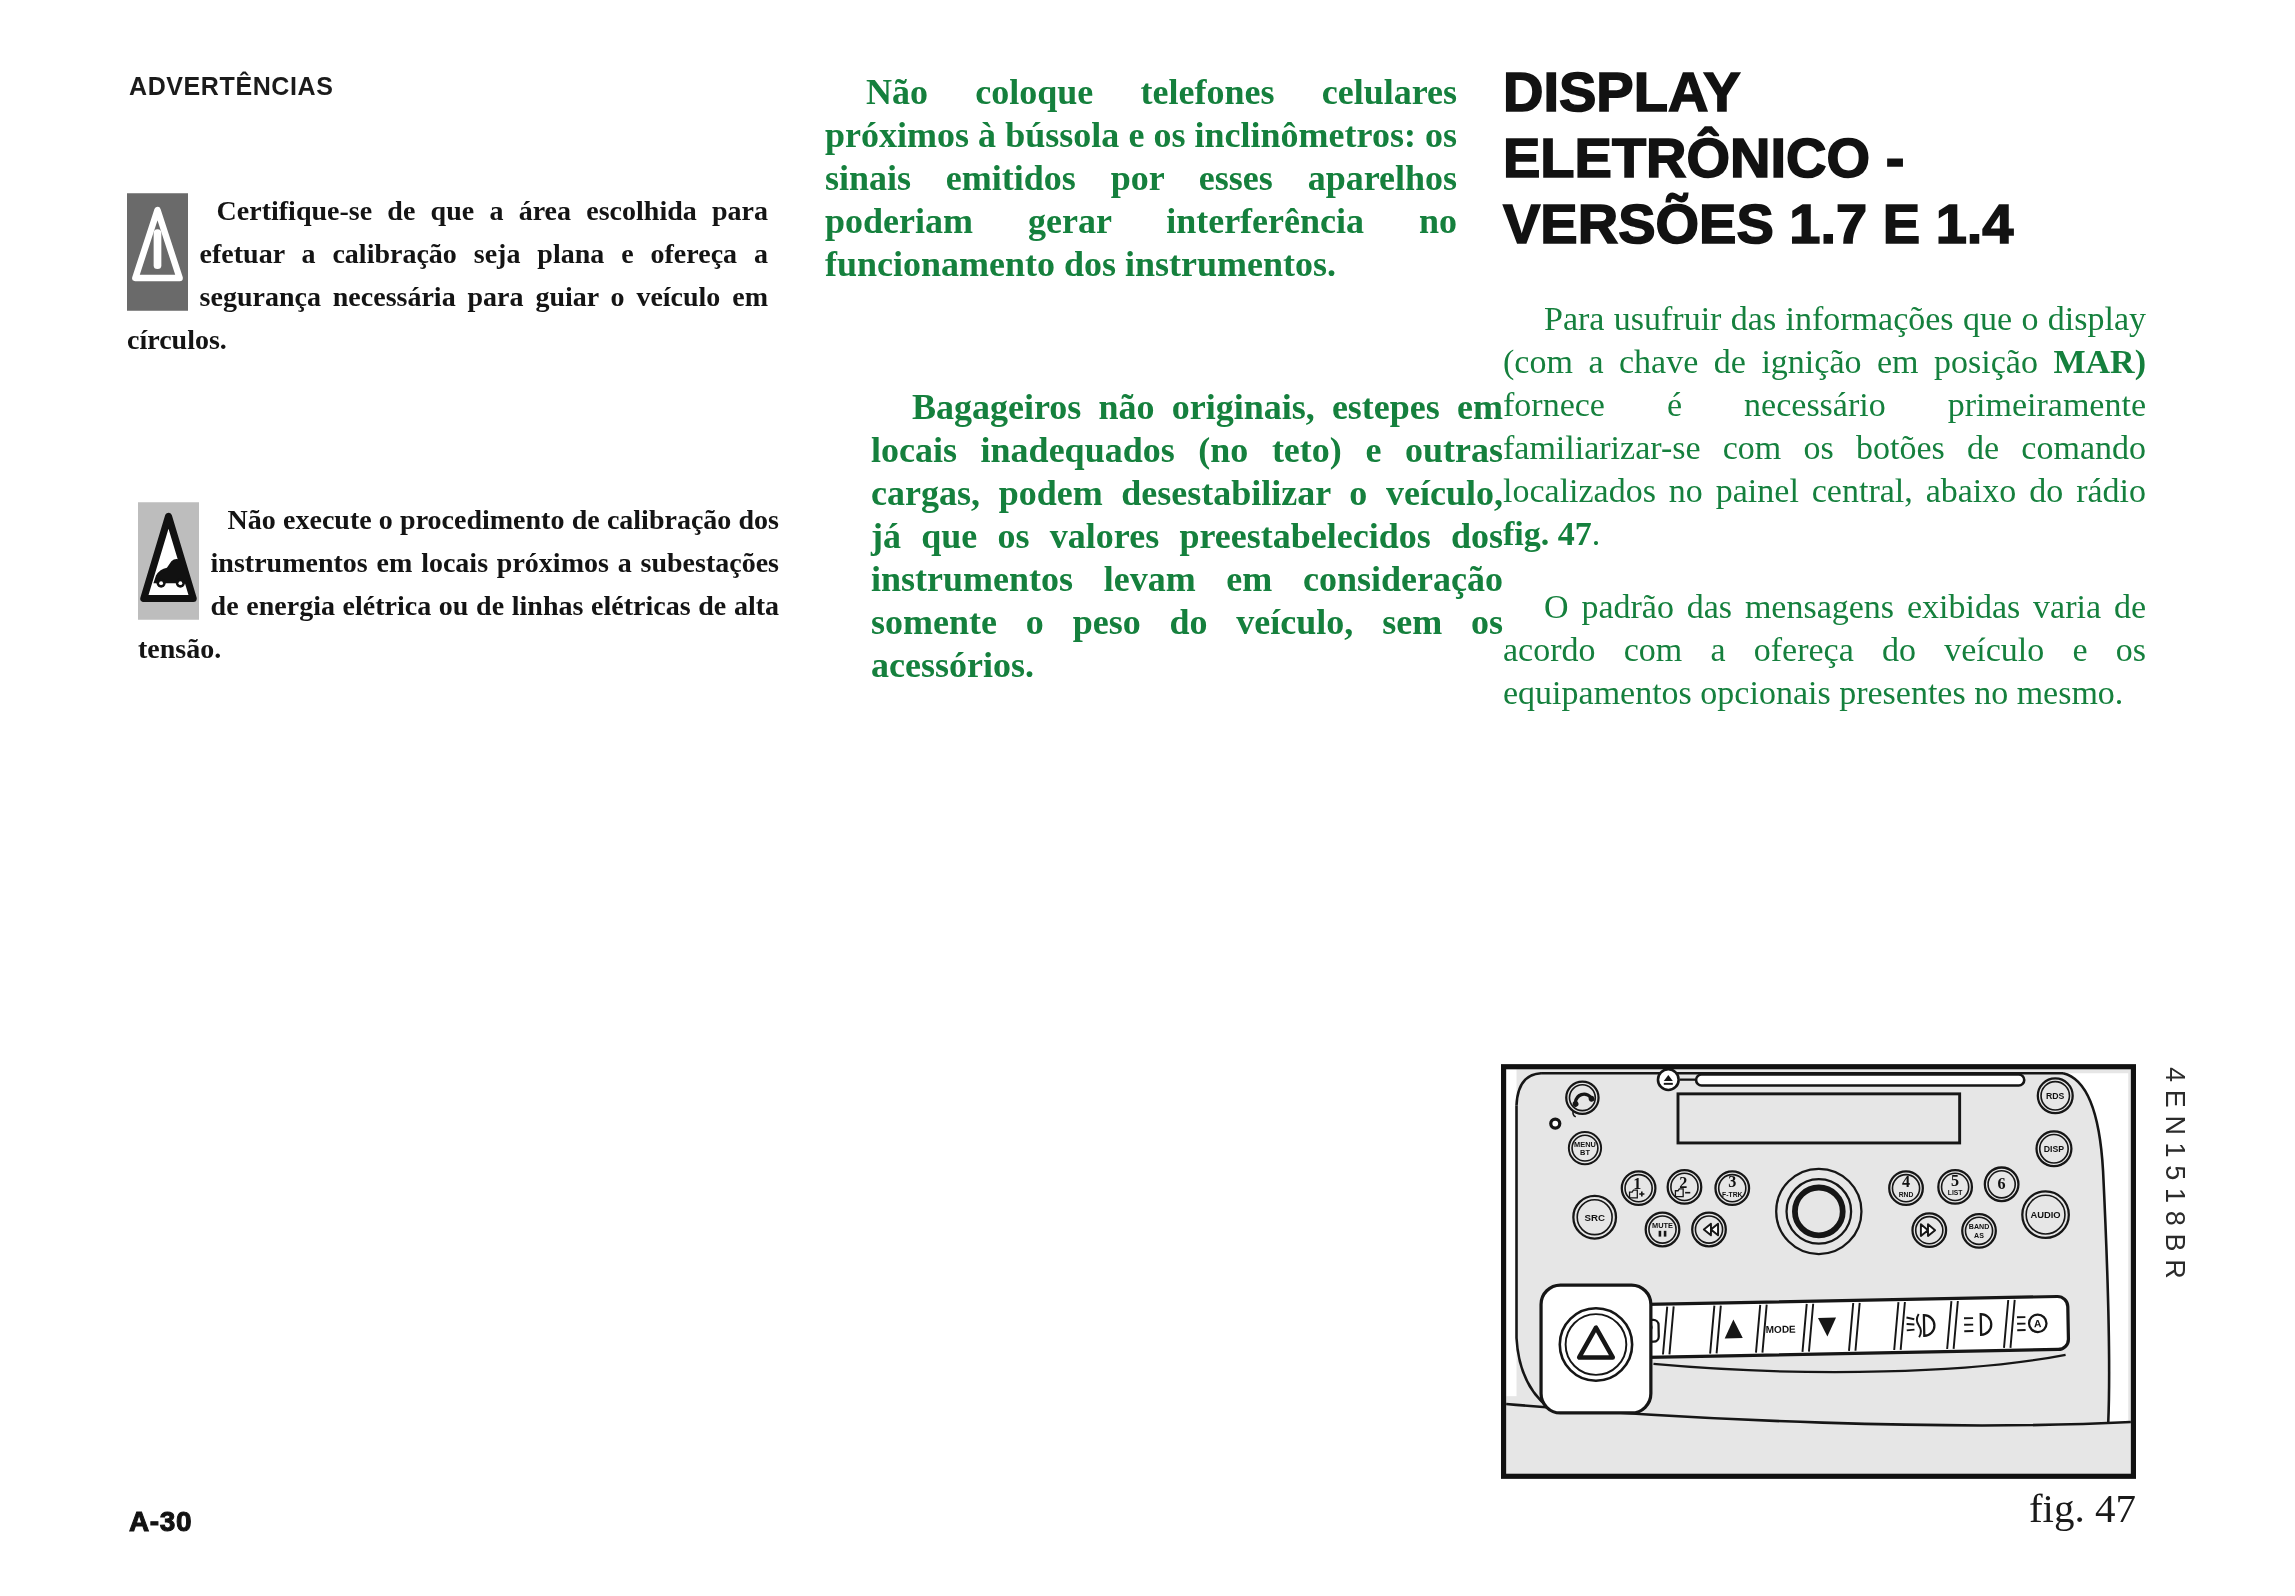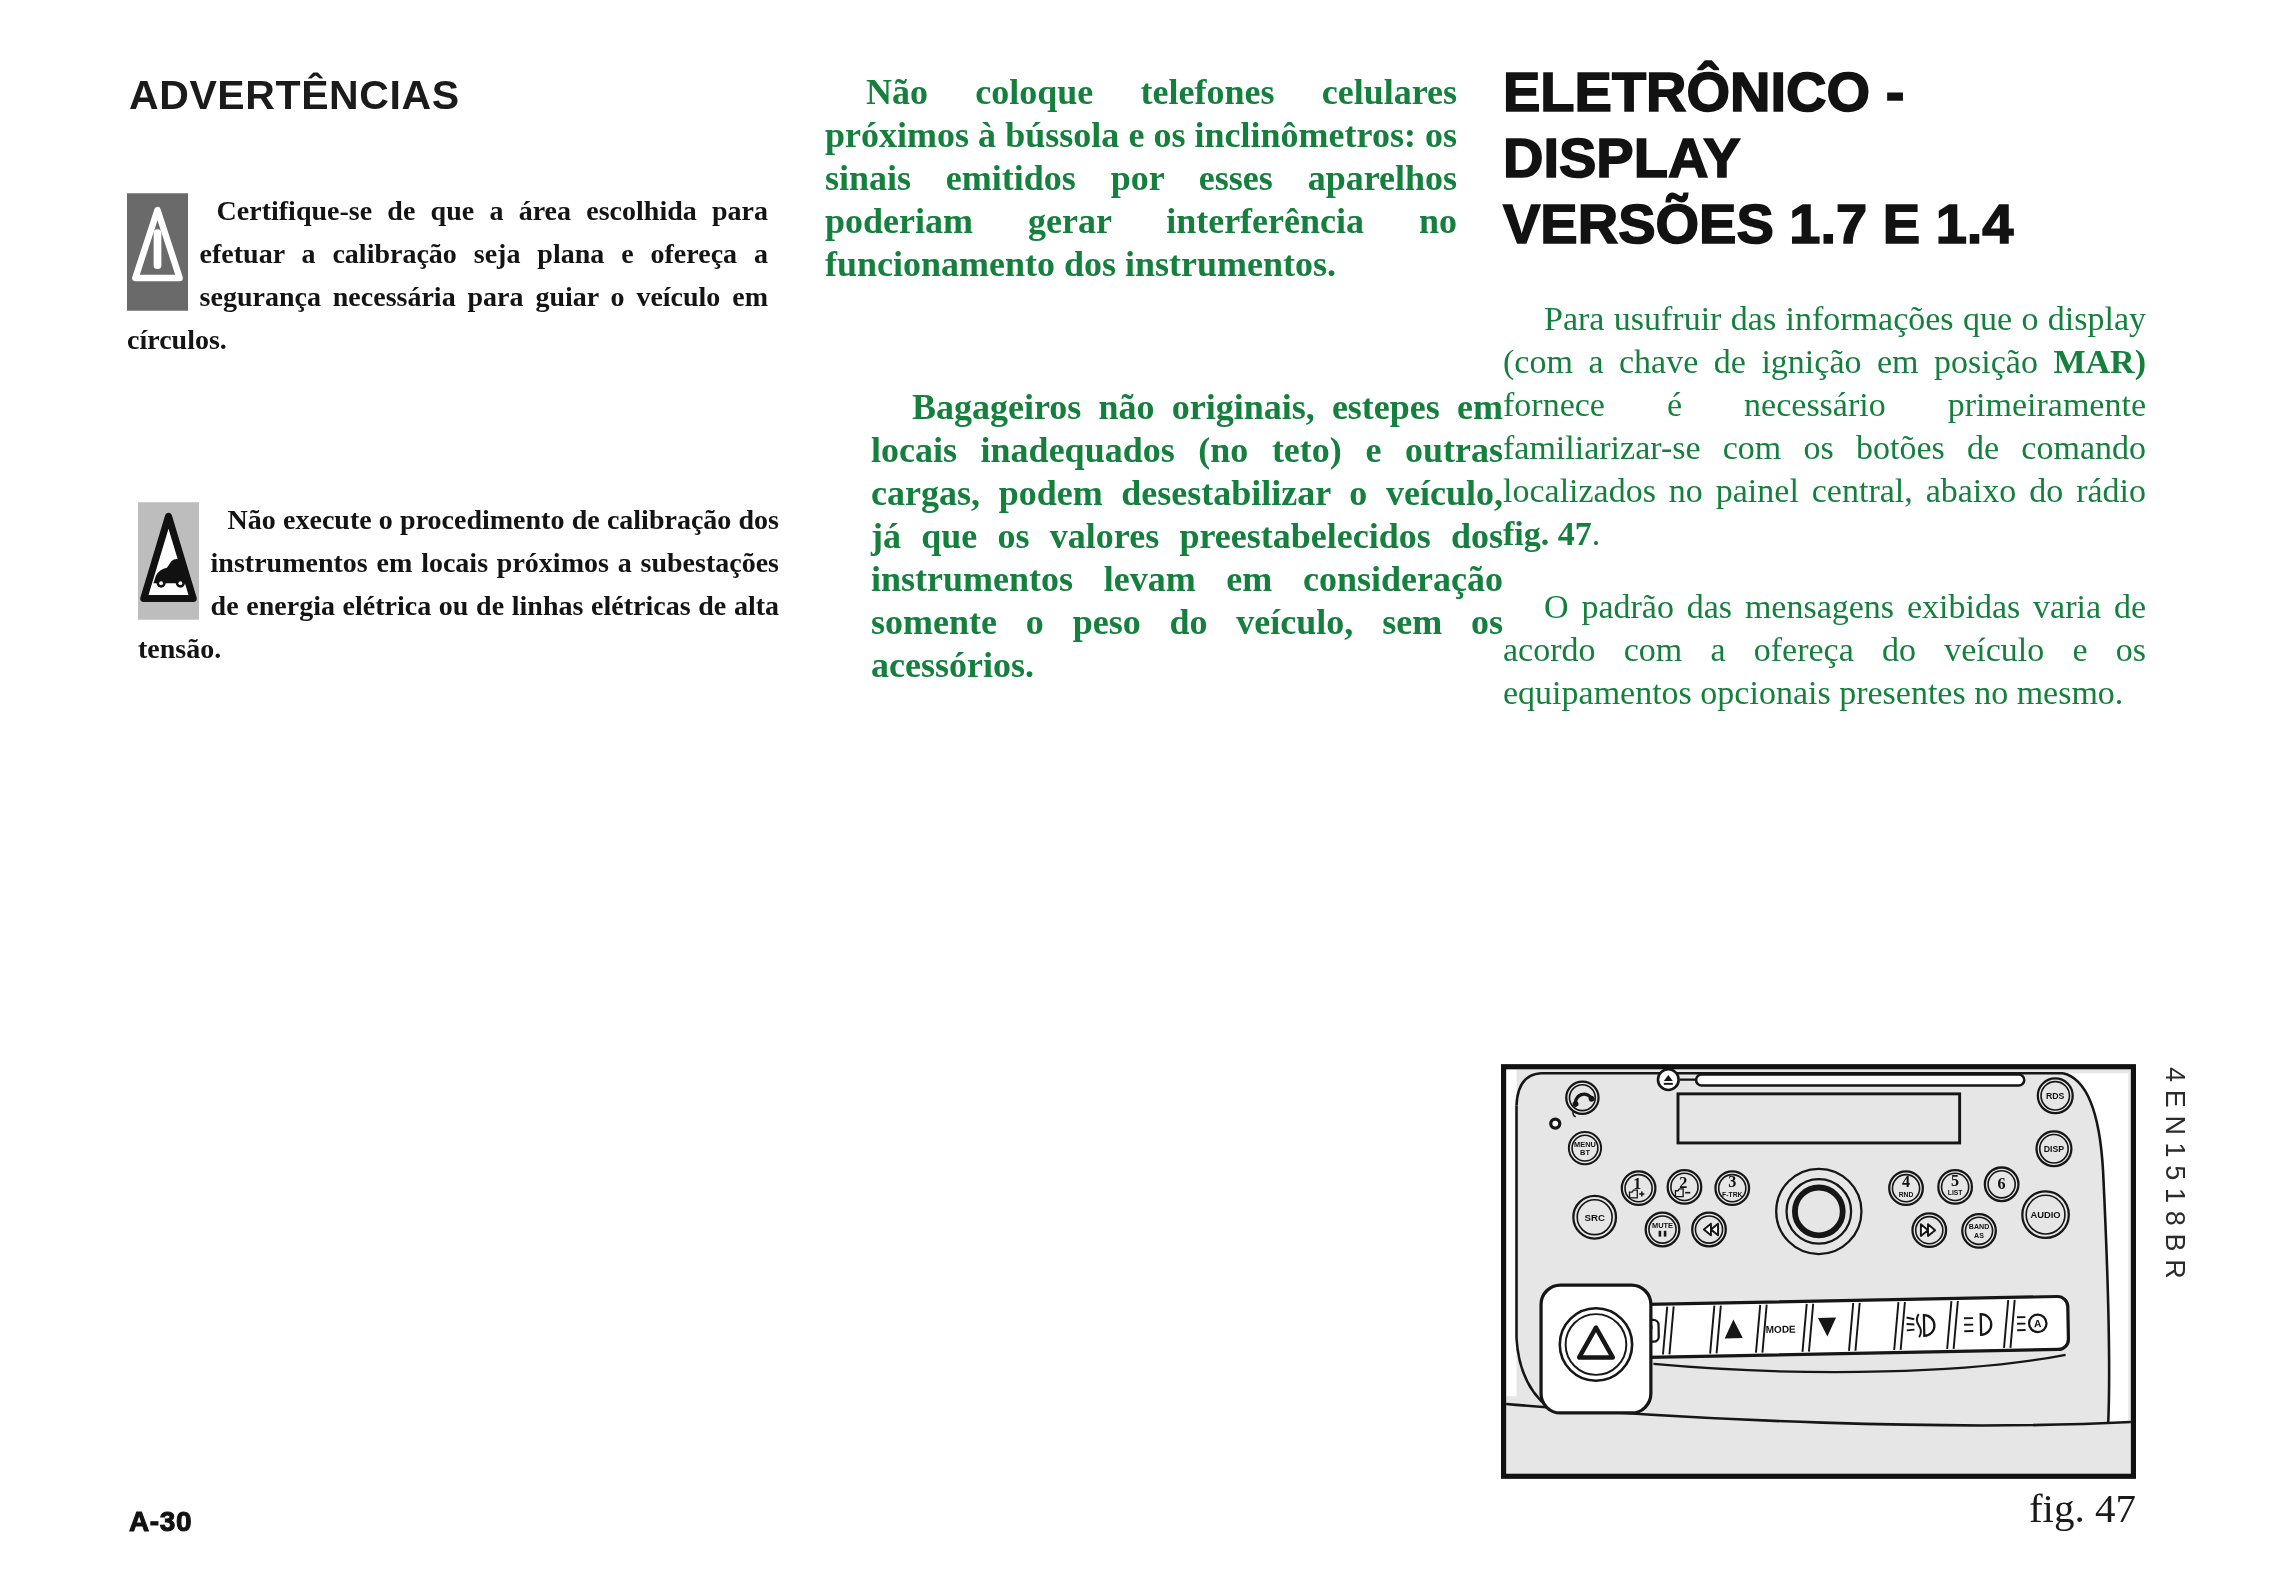--- a/index.html
+++ b/index.html
@@ -11,21 +11,21 @@
     overflow: hidden;
     color: #161616;
     font-family: "Liberation Serif", "DejaVu Serif", serif;
   }
   .abs { position: absolute; }
 
   
   .advert-heading {
     left: 129px; top: 72px; width: 581px;
     font-family: "Liberation Sans", "DejaVu Sans", sans-serif;
-    font-weight: bold; font-size: 41px; letter-spacing: 0.6px;
+    font-weight: bold; font-size: 25px; letter-spacing: 0.6px;
     color:#1b1b1b;
   }
   .col3-heading {
     left: 1503px; top: 59px; width: 684px;
     font-family: "Liberation Sans", "DejaVu Sans", sans-serif;
     font-weight: bold; font-size: 56px; line-height: 66px;
     letter-spacing: 0px; color:#121212;
     -webkit-text-stroke: 1.6px #121212;
   }
 
@@ -104,22 +104,22 @@
         <circle cx="66" cy="126" r="3" fill="#ffffff"></circle>
       </g>
     </svg>
     <p class="warn-text">Não execute o procedimento de calibração dos instrumentos em locais próximos a subestações de energia elétrica ou de linhas elétricas de alta tensão.</p>
   </div>
 
   <p class="abs body-par bold c2p1">Não coloque telefones celulares próximos à bússola e os inclinômetros: os sinais emitidos por esses aparelhos poderiam gerar interferência no funcionamento dos instrumentos.</p>
   <p class="abs body-par bold c2p2">Bagageiros não originais, estepes em locais inadequados (no teto) e outras cargas, podem desestabilizar o veículo, já que os valores preestabelecidos dos instrumentos levam em consideração somente o peso do veículo, sem os acessórios.</p>
 
   <div class="abs col3-heading">
+    <div>DISPLAY</div>
     <div>ELETRÔNICO -</div>
-    <div>DISPLAY</div>
     <div>VERSÕES 1.7 E 1.4</div>
   </div>
 
   <p class="abs body-par regular c3p1"><span>Para usufruir das informações que o display (com a chave de ignição em posição </span><b>MAR)</b><span> fornece é necessário primeiramente familiarizar-se com os botões de comando localizados no painel central, abaixo do rádio </span><b>fig. 47</b><span>.</span></p>
 
   <p class="abs body-par regular c3p2">O padrão das mensagens exibidas varia de acordo com a ofereça do veículo e os equipamentos opcionais presentes no mesmo.</p>
 
   <div class="abs figure-box">
     <svg viewBox="0 0 983 642" width="635" height="415">
 

